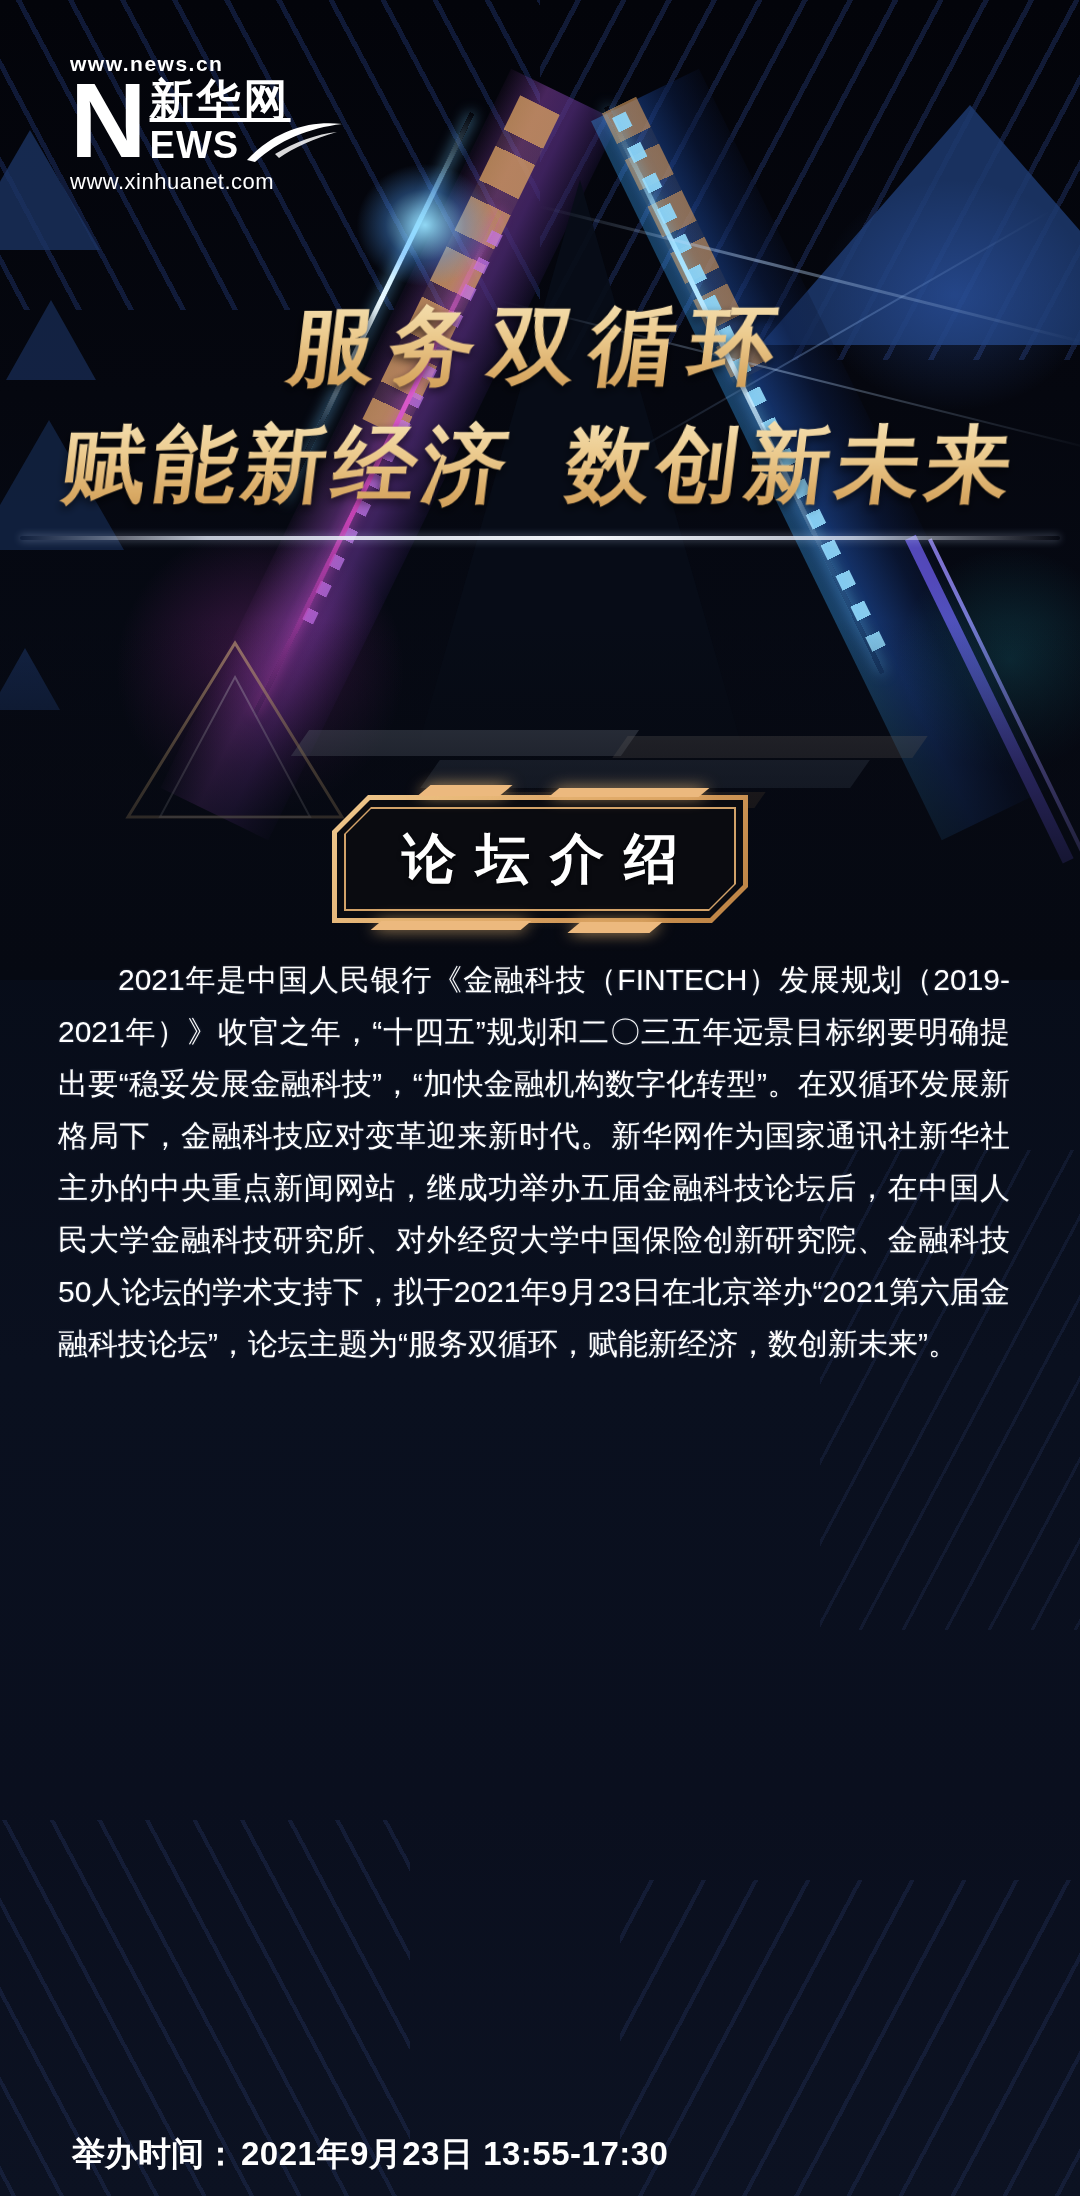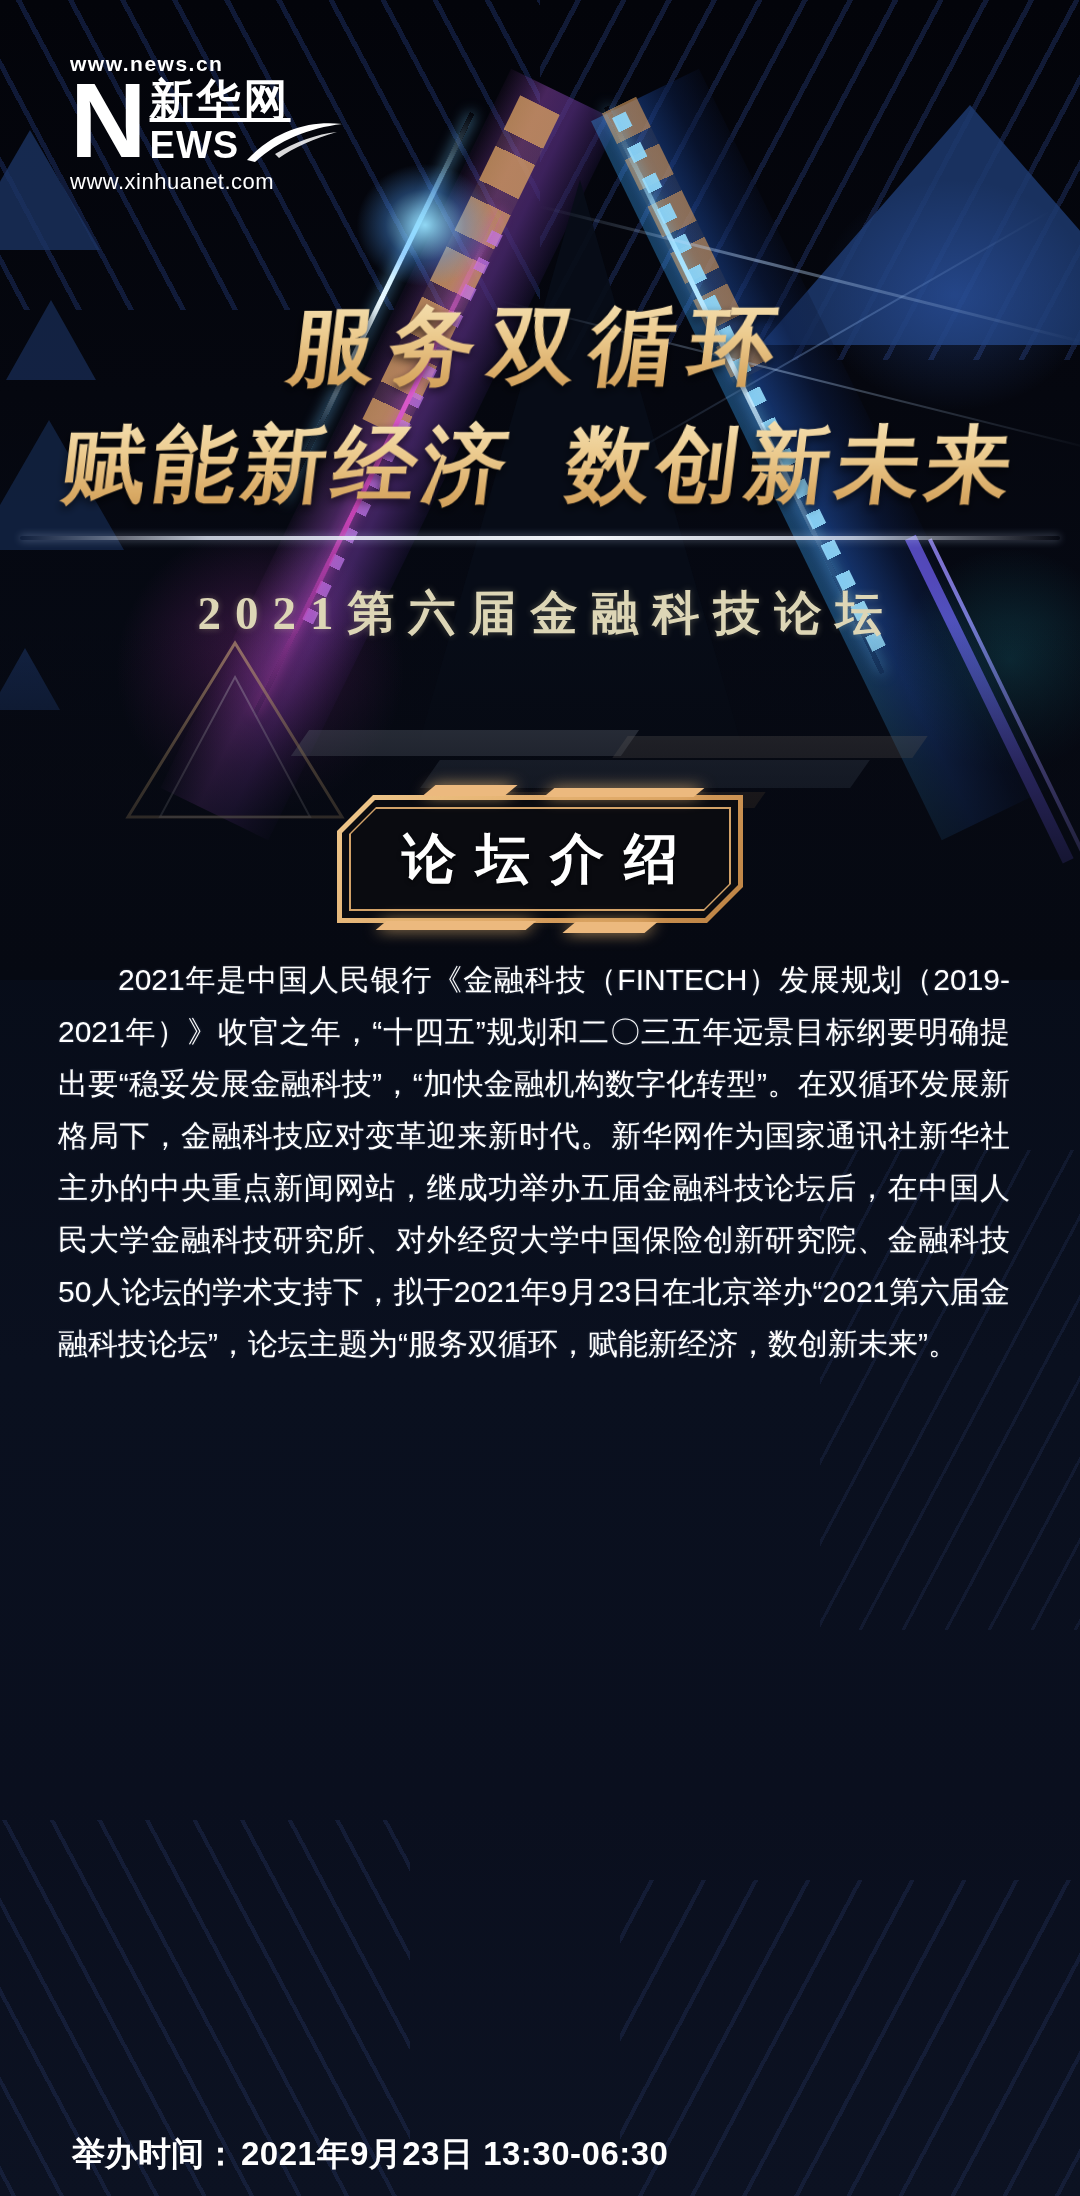--- a/index.html
+++ b/index.html
@@ -81,21 +81,21 @@
     transform:skewX(-7deg);filter:drop-shadow(0 4px 5px rgba(0,0,0,.6));}
   .title2{position:absolute;left:0;top:408px;width:100%;text-align:center;font-size:84px;letter-spacing:6px;word-spacing:24px;
     transform:skewX(-7deg);filter:drop-shadow(0 4px 5px rgba(0,0,0,.6));}
   .divider{position:absolute;left:20px;top:536px;width:1040px;height:4px;border-radius:2px;
     background:linear-gradient(90deg,rgba(200,210,230,0),rgba(222,230,244,.85) 18%,#f4f7fb 55%,rgba(222,230,244,.8) 80%,rgba(200,210,230,0));
     box-shadow:0 0 9px rgba(200,220,255,.45);}
   .subtitle{position:absolute;left:0;top:582px;width:100%;text-align:center;
     font-family:"Liberation Serif","DejaVu Serif",serif;font-size:47px;font-weight:700;letter-spacing:14px;padding-left:14px;box-sizing:border-box;
     color:#ddd6b6;text-shadow:0 0 7px rgba(230,220,170,.3);}
   
-  .badge{position:absolute;left:50%;transform:translateX(-50%);width:384px;height:128px;padding-left:22px;}
+  .badge{position:absolute;left:50%;transform:translateX(-50%);width:416px;height:128px;}
   .badge-intro{top:795px;}
   .badge-agenda{top:1972px;}
   .badge::before{content:"";position:absolute;inset:-28px;background:radial-gradient(closest-side,rgba(242,190,120,.3),rgba(242,190,120,.12) 55%,transparent 78%);}
   .badge-frame{position:absolute;}
   .bf1{inset:0;background:linear-gradient(135deg,#f0c98e,#d9a161 55%,#bb8142);clip-path:polygon(36px 0,100% 0,100% calc(100% - 36px),calc(100% - 36px) 100%,0 100%,0 36px);}
   .bf2{inset:5px;background:#0a0b10;clip-path:polygon(33px 0,100% 0,100% calc(100% - 33px),calc(100% - 33px) 100%,0 100%,0 33px);}
   .bf3{inset:12px;background:#d2a268;clip-path:polygon(27px 0,100% 0,100% calc(100% - 27px),calc(100% - 27px) 100%,0 100%,0 27px);}
   .bf4{inset:14px;background:#0a0b10;clip-path:polygon(25px 0,100% 0,100% calc(100% - 25px),calc(100% - 25px) 100%,0 100%,0 25px);}
   .acc{position:absolute;background:#ecb97e;transform:skewX(-50deg);box-shadow:0 0 12px rgba(240,190,120,.8);}
   .acc-tr{top:-7px;right:44px;width:150px;height:9px;}
@@ -178,38 +178,37 @@
         </div>
       </div>
       <div class="logo-url-bottom">www.xinhuanet.com</div>
     </div>
 
     <div class="title1 gold-text">服务双循环</div>
     <div class="title2 gold-text">赋能新经济 数创新未来</div>
 
     <div class="divider"></div>
 
-    <div class="subtitle">2021第六届金融科技论坛</div>
 
     <div class="badge badge-intro">
       <div class="badge-frame bf1"></div>
       <div class="badge-frame bf2"></div>
       <div class="badge-frame bf3"></div>
       <div class="badge-frame bf4"></div>
       <div class="acc acc-tr"></div>
       <div class="acc acc-bl"></div>
       <div class="acc acc-br"></div>
       <div class="acc acc-tl"></div>
       <div class="badge-label">论坛介绍</div>
     </div>
 
     <div class="article">
       <p>2021年是中国人民银行《金融科技（FINTECH）发展规划（2019-2021年）》收官之年，“十四五”规划和二〇三五年远景目标纲要明确提出要“稳妥发展金融科技”，“加快金融机构数字化转型”。在双循环发展新格局下，金融科技应对变革迎来新时代。新华网作为国家通讯社新华社主办的中央重点新闻网站，继成功举办五届金融科技论坛后，在中国人民大学金融科技研究所、对外经贸大学中国保险创新研究院、金融科技50人论坛的学术支持下，拟于2021年9月23日在北京举办“2021第六届金融科技论坛”，论坛主题为“服务双循环，赋能新经济，数创新未来”。</p>
     </div>
 
 
     <div class="footer-time">
       <span class="footer-label">举办时间：</span>
-      <span class="footer-value">2021年9月23日 13:30-06:30</span>
+      <span class="footer-value">2021年9月23日 13:55-17:30</span>
     </div>
 
   </div>
 </div>
 
 </body></html>

